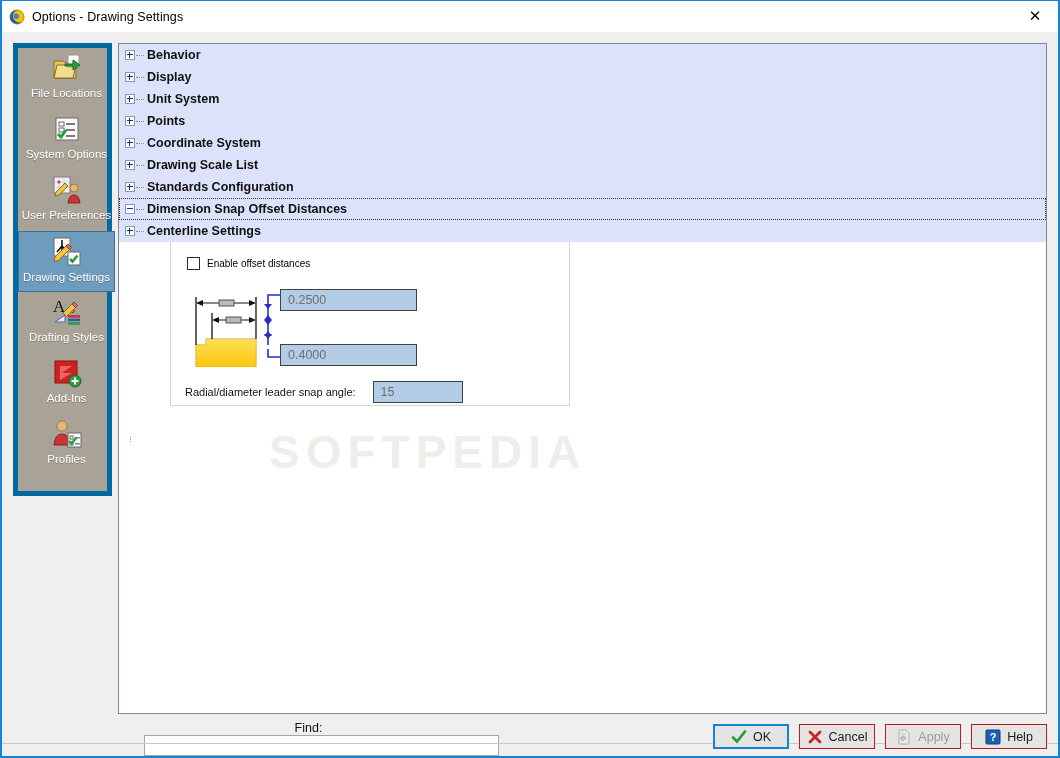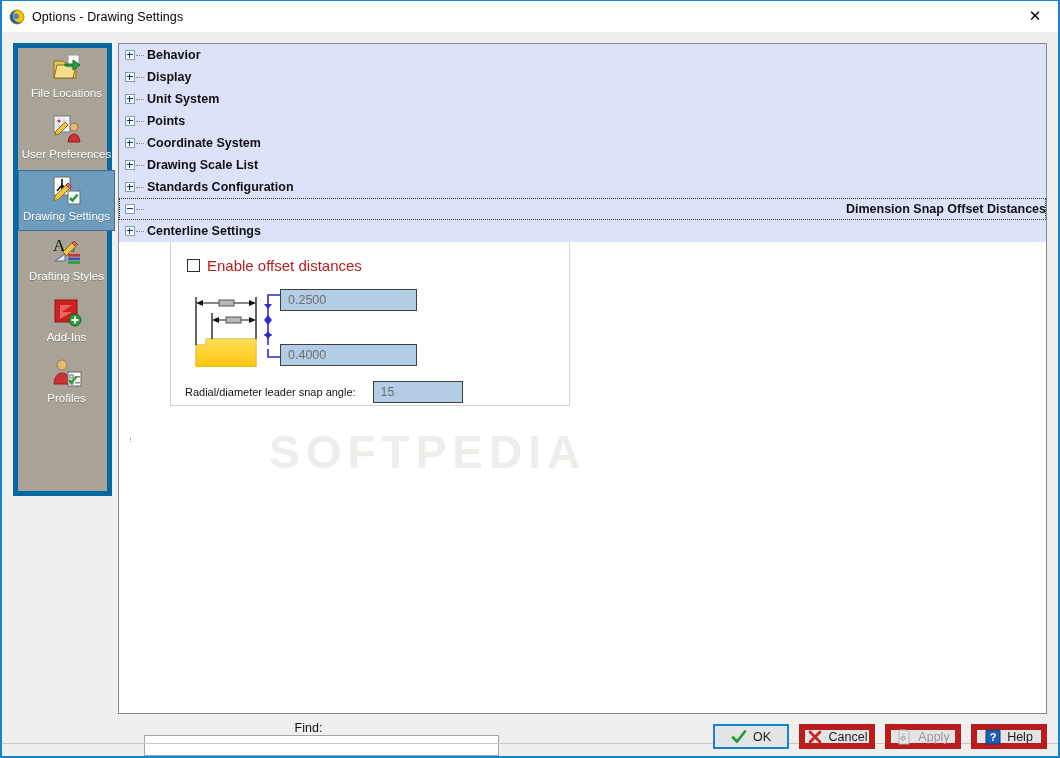--- a/index.html
+++ b/index.html
@@ -85,21 +85,21 @@
     border: 1px solid #828790;
     overflow: hidden;
   }
   .tree-row {
     position: relative;
     height: 22px;
     display: flex; align-items: center;
     background: #dde2fb;
     cursor: pointer;
   }
-  .tree-row.focused { outline: 1px dotted #333; outline-offset: -1px; justify-content: flex-end; }
+  .tree-row.focused { outline: 1px dotted #333; outline-offset: -1px; }
   .expander {
     position: absolute; left: 6px; top: 6px;
     width: 10px; height: 10px;
     border: 1px solid #7f9db9;
     background: #ffffff;
   }
   .expander::before, .expander::after {
     content: ""; position: absolute; background: #0b3d68;
   }
   .expander::before { left: 1px; top: 3px; width: 6px; height: 1px; }
@@ -146,21 +146,21 @@
   }
   #checkbox-row {
     position: absolute; left: 16px; top: 26px;
     display: flex; align-items: center; cursor: pointer;
   }
   .cb-box {
     width: 13px; height: 13px;
     border: 1px solid #2b2b2b; background: #ffffff;
     flex: none;
   }
-  .cb-label { font-size: 15px; color: #b91c1c; margin-left: 7px; }
+  .cb-label { font-size: 10px; color: #000000; margin-left: 7px; }
 
   #diagram {
     position: absolute; left: 17px; top: 56px;
     width: 100px; height: 80px;
   }
 
   .num-field {
     position: absolute;
     background: #b2cde5;
     border: 1px solid #404040;
@@ -205,21 +205,21 @@
     width: 1056px; height: 1px; background: #d8d8d8;
     border-top: 1px solid #c9c9c9;
   }
   #btn-row {
     position: absolute; right: 11px; top: 692px;
     display: flex; align-items: center; gap: 10px;
   }
   .dlg-btn {
     width: 76px; height: 25px;
     background: #e4e4e4;
-    border: 6px solid #b91c1c;
+    border: 1px solid #b91c1c;
     display: flex; align-items: center; justify-content: center;
     gap: 6px;
     font-size: 12.5px; color: #1a1a1a;
     cursor: pointer;
     font-family: "Liberation Sans", sans-serif;
   }
   .dlg-btn.default {
     border: 2px solid #1383d6;
   }
   .dlg-btn.disabled {
@@ -261,20 +261,34 @@
         <svg width="32" height="32" viewBox="0 0 32 32">
           <path d="M3 9 h9 l2 2 h11 v15 H3 Z" fill="#e8c75a" stroke="#8a6d1f" stroke-width="1"></path>
           <path d="M6 13 h19 l-3 13 H3 Z" fill="#f5dd8e" stroke="#8a6d1f" stroke-width="1"></path>
           <rect x="17" y="3" width="11" height="12" fill="#fdfdfd" stroke="#9a9a9a"></rect>
           <path d="M14 12 l8 0 l0 -4 l7 5 l-7 5 l0 -4 l-8 0 Z" fill="#2a9d3a" stroke="#166b24"></path>
         </svg>
       </span>
       <span class="side-label">File Locations</span>
     </div>
 
+    <div class="side-item">
+      <span class="side-icon">
+        <svg width="32" height="32" viewBox="0 0 32 32">
+          <rect x="5" y="5" width="22" height="22" fill="#fafafa" stroke="#6b6b6b"></rect>
+          <rect x="8" y="9" width="5" height="4" fill="#fff" stroke="#6b6b6b"></rect>
+          <rect x="15" y="10" width="9" height="2" fill="#7a7a7a"></rect>
+          <rect x="8" y="15" width="5" height="4" fill="#fff" stroke="#6b6b6b"></rect>
+          <rect x="15" y="16" width="9" height="2" fill="#7a7a7a"></rect>
+          <rect x="15" y="22" width="9" height="2" fill="#7a7a7a"></rect>
+          <path d="M7 21 l3 3 l5 -7" fill="none" stroke="#22a13a" stroke-width="3"></path>
+        </svg>
+      </span>
+      <span class="side-label">System Options</span>
+    </div>
 
     <div class="side-item">
       <span class="side-icon">
         <svg width="32" height="32" viewBox="0 0 32 32">
           <rect x="3" y="3" width="16" height="16" fill="#eef2fb" stroke="#7a7a7a"></rect>
           <path d="M3 8 h16 M3 13 h16 M8 3 v16 M13 3 v16" stroke="#c2c9dd" stroke-width=".7"></path>
           <circle cx="8" cy="8" r="1.6" fill="#d33"></circle>
             <circle cx="14" cy="12" r="1.6" fill="#d33"></circle>
           <path d="M5 18 l9 -9 l3 3 l-9 9 l-4 1 Z" fill="#f2c53d" stroke="#8a6d1f"></path>
           <circle cx="23" cy="14" r="4" fill="#e8b877" stroke="#a07c42"></circle>

